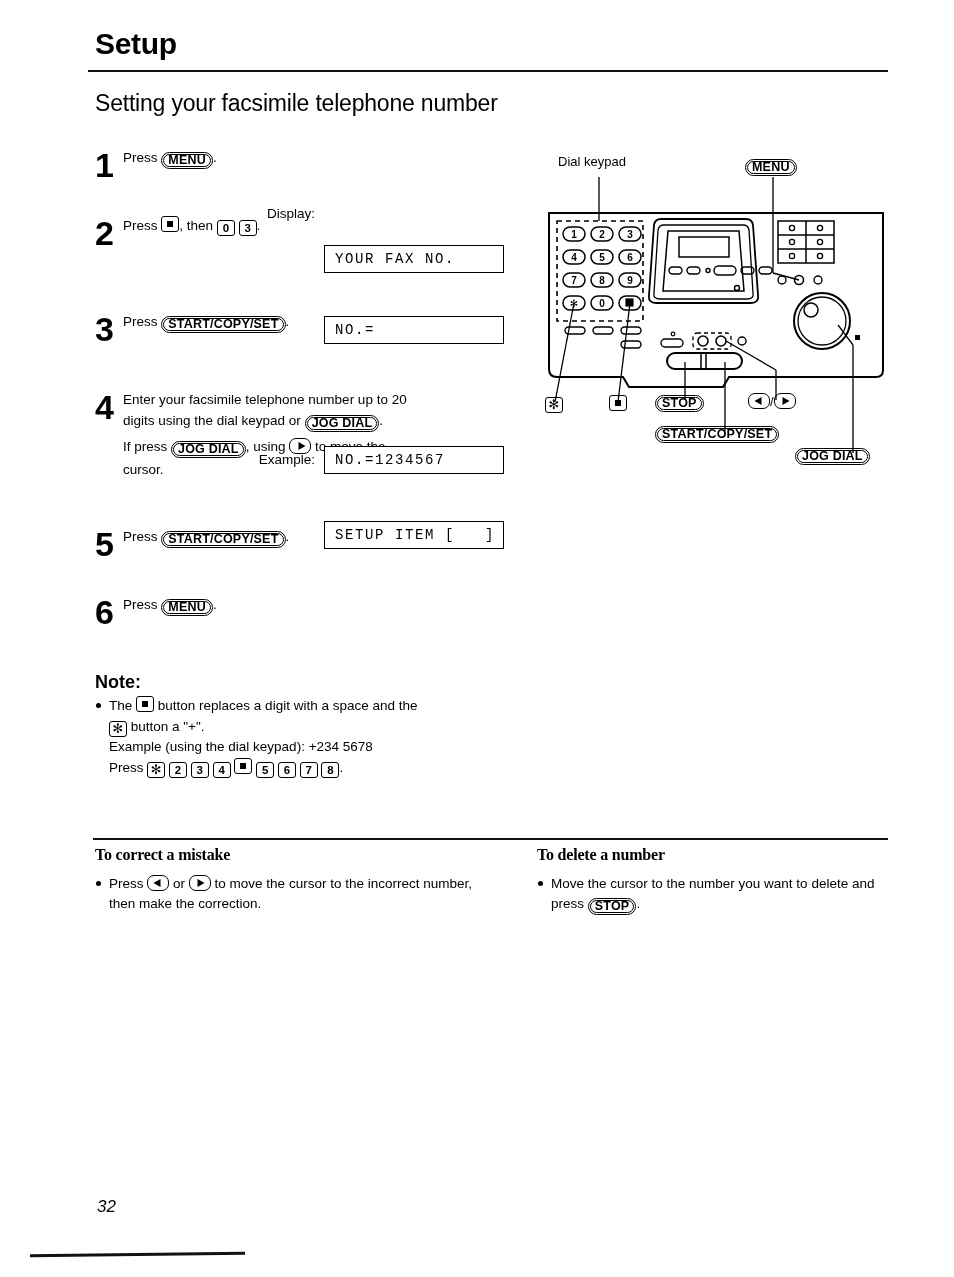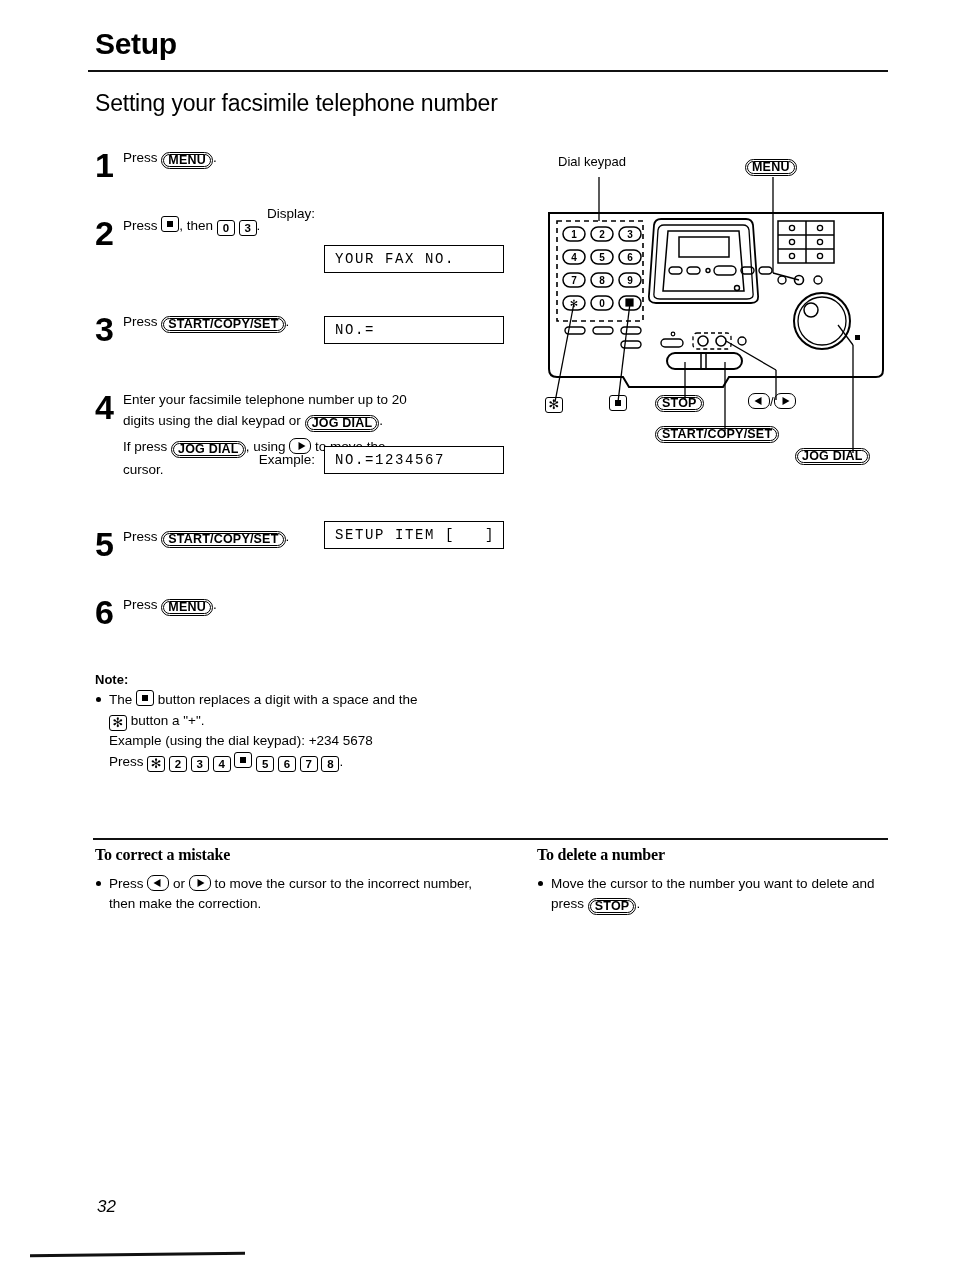--- a/index.html
+++ b/index.html
@@ -148,21 +148,21 @@
   }
 
   .label-inline {
     position: absolute;
     font-size: 13.5px;
     text-align: right;
   }
 
   
   .note { position: absolute; left: 95px; top: 672px; width: 430px; }
-  .note-head { font-size: 13px; font-weight: bold; margin-bottom: 3px; }
+  .note-head { font-size: 18px; font-weight: bold; margin-bottom: 3px; }
   .note-body { font-size: 13.5px; line-height: 1.52; }
   .bullet { position: relative; padding-left: 14px; }
   .bullet::before {
     content: "";
     position: absolute;
     left: 1px; top: 7px;
     width: 5px; height: 5px;
     border-radius: 50%;
     background: #000;
   }

